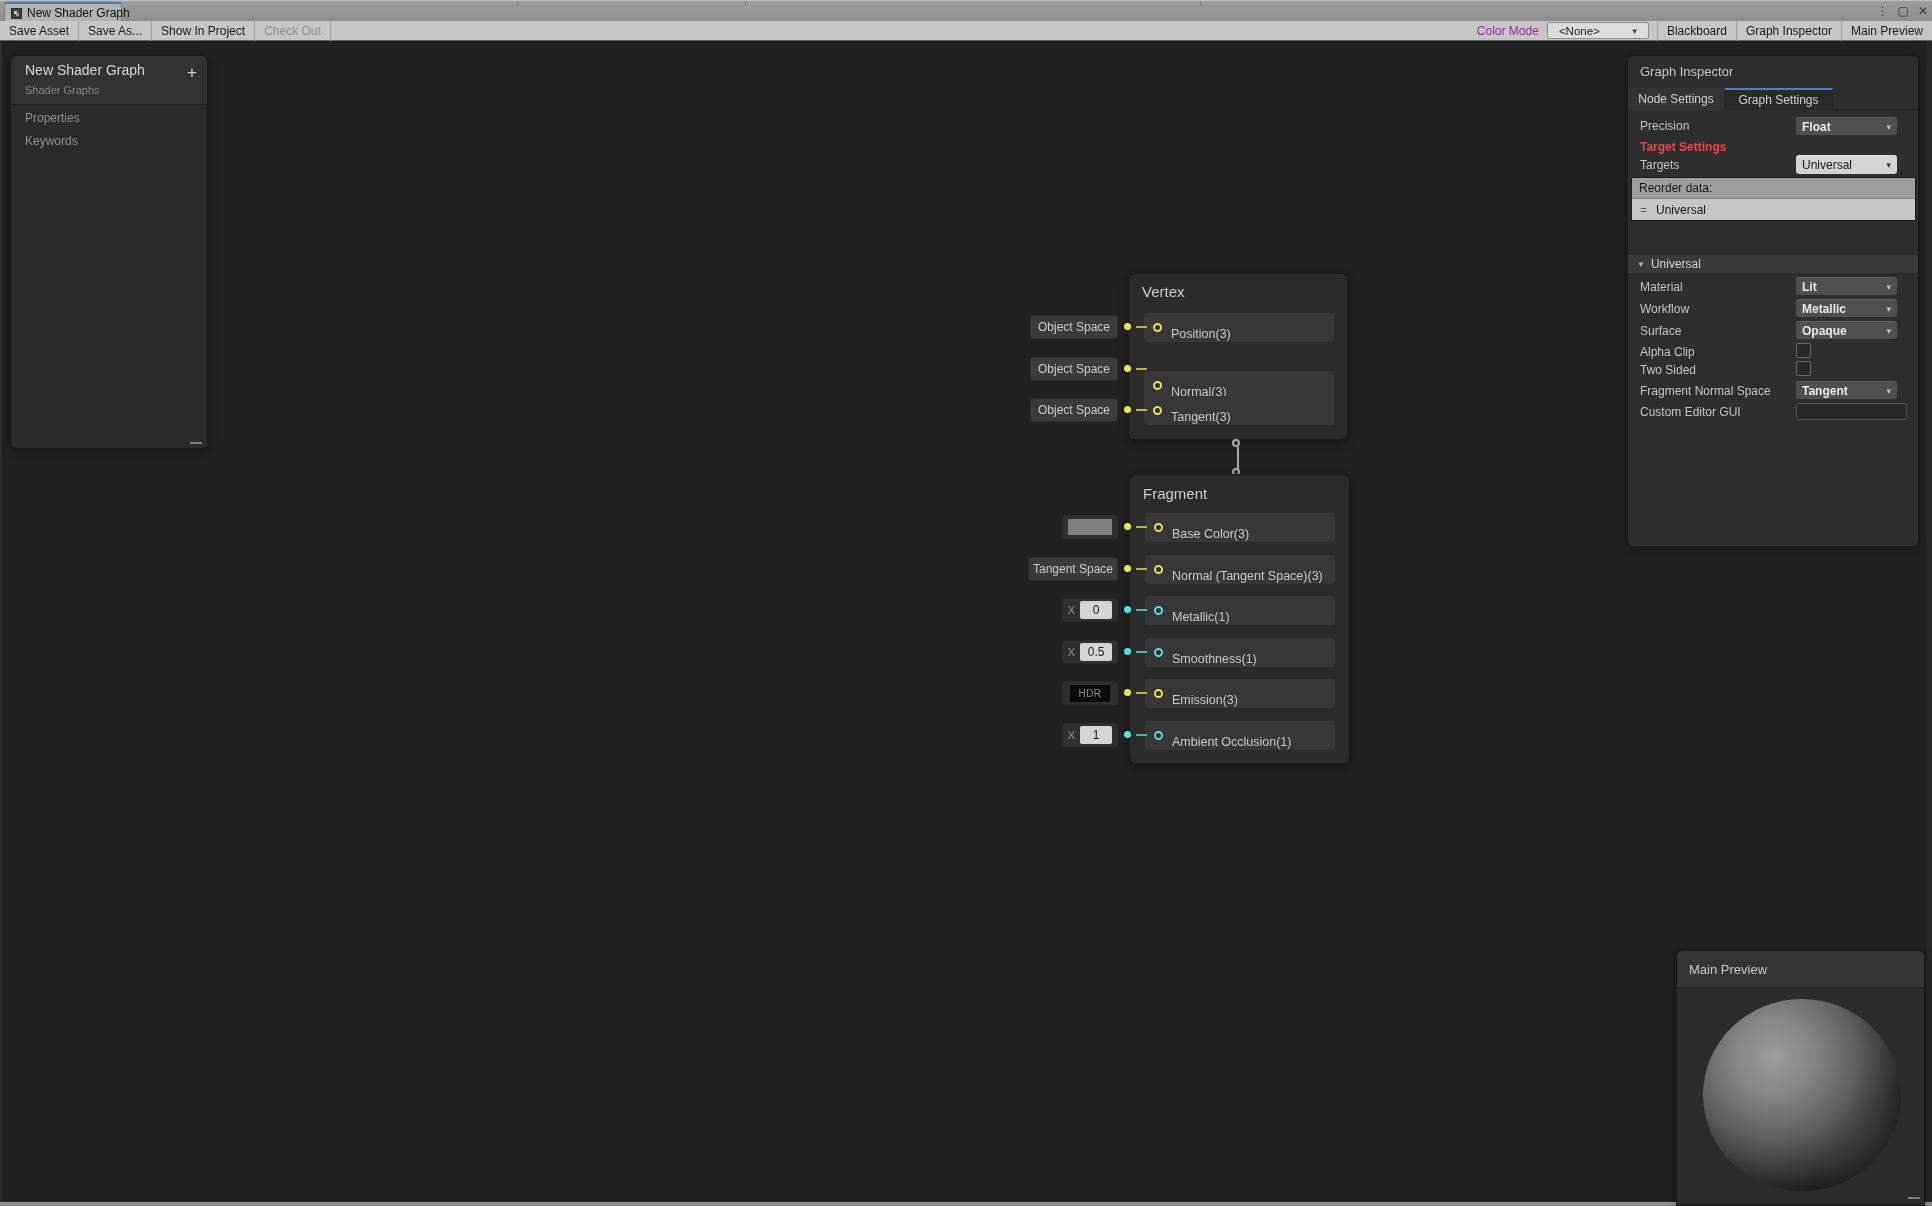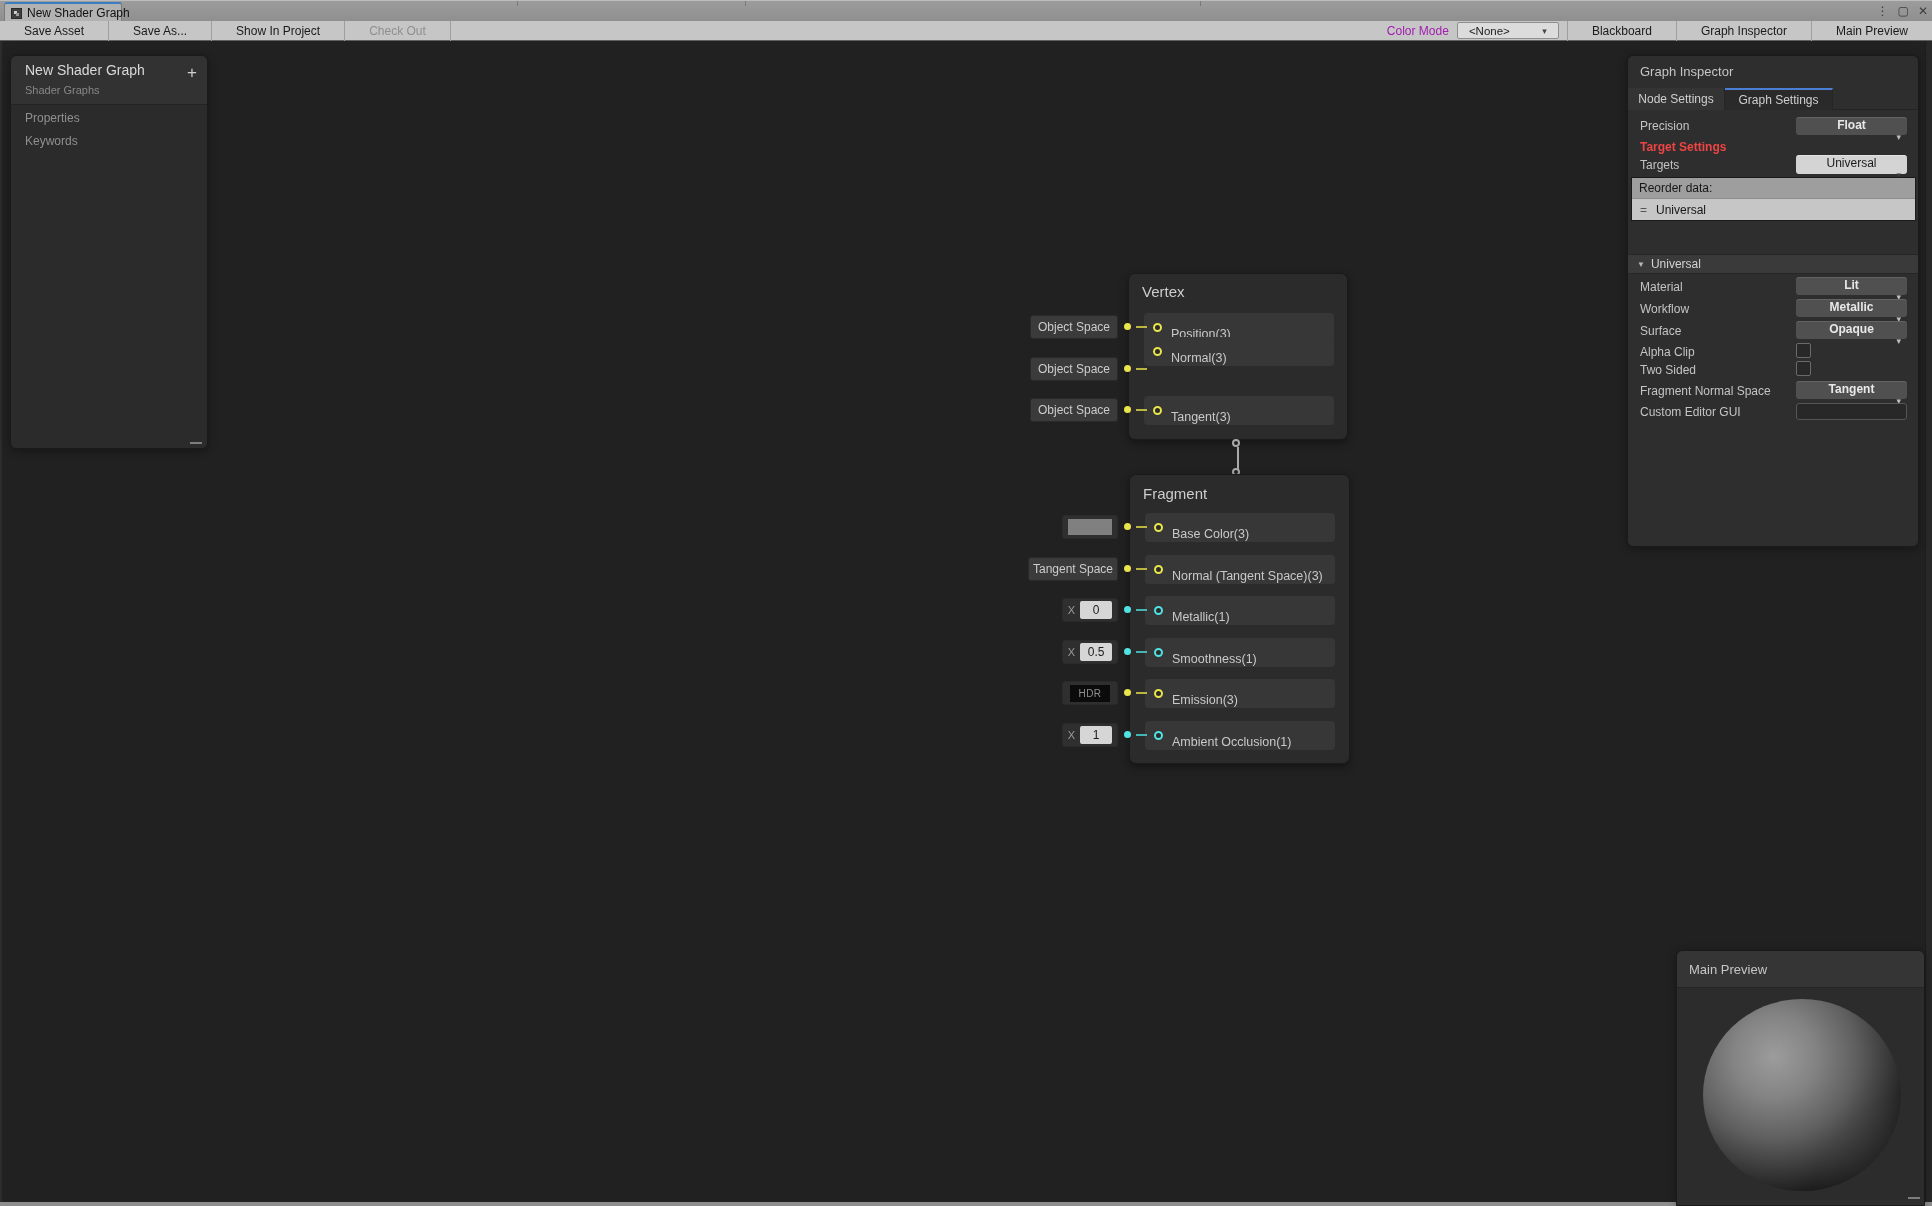--- a/index.html
+++ b/index.html
@@ -16,21 +16,21 @@
     border-radius:3px 3px 0 0; display:flex; align-items:center; gap:5px; padding:0 6px; }
   .doc-tab-icon { width:11px; height:11px; background:#3e3e3e; border:1px solid #2a2a2a; position:relative; flex:0 0 auto; }
   .doc-tab-icon::before { content:""; position:absolute; left:2px; top:2px; width:3px; height:3px; background:#cfcfcf; }
   .doc-tab-icon::after { content:""; position:absolute; right:2px; bottom:2px; width:3px; height:3px; background:#9a9a9a; }
   .doc-tab-label { font-size:12px; color:#101010; white-space:nowrap; }
   .win-controls { right:4px; top:3px; display:flex; gap:9px; align-items:center; color:#3c3c3c; font-size:12px; }
   .win-controls span { cursor:default; line-height:14px; }
 
   .toolbar { left:0; top:21px; width:1932px; height:20px; background:#c6c6c6; border-bottom:1px solid #5f5f5f;
     display:flex; align-items:center; font-size:12px; color:#1a1a1a; }
-  .tb-btn { padding:0 24px; height:20px; line-height:20px; white-space:nowrap; }
+  .tb-btn { padding:0 9px; height:20px; line-height:20px; white-space:nowrap; }
   .tb-btn.disabled { color:#8f8f8f; }
   .tb-sep { width:1px; height:20px; background:#9e9e9e; }
   .tb-right { margin-left:auto; display:flex; align-items:center; height:20px; }
   .tb-label { color:#a21caf; padding-right:8px; }
   .tb-dropdown { width:102px; height:17px; background:#dcdcdc; border:1px solid #8f8f8f; border-radius:2px;
     display:flex; align-items:center; padding:0 11px; color:#222; font-size:11.5px; margin-right:8px; }
   .tb-dropdown .arrow { margin-left:auto; font-size:9px; color:#444; }
 
   
   .edge-right { right:0; top:41px; width:7px; height:1161px; background:#282828; border-left:1px solid #1d1d1d; }
@@ -78,22 +78,22 @@
 
   
   .gi { left:1627px; top:55px; width:292px; height:492px; }
   .gi-title { position:absolute; left:12px; top:8px; font-size:13px; color:#c6c6c6; }
   .gi-tabs { position:absolute; left:0; top:32px; width:100%; height:22px; border-bottom:1px solid #232323; display:flex; }
   .gi-tab { height:22px; display:flex; align-items:center; justify-content:center; font-size:12px; color:#cfcfcf;
     background:#343434; border-right:1px solid #262626; padding:0 1px; }
   .gi-tab.active { background:#2a2a2a; border-top:2px solid #4b7fd6; }
   .gi-label { position:absolute; left:12px; font-size:12px; color:#c4c4c4; }
   .gi-label.bold { font-weight:bold; color:#ef4444; }
-  .dd { position:absolute; left:168px; width:111px; height:18px; background:#505050; border-radius:3px;
-    border-top:1px solid #636363; display:flex; align-items:center; padding:0 6px; font-size:12px; font-weight:bold; color:#e8e8e8;flex-direction:column; }
+  .dd { position:absolute; left:168px; width:101px; height:18px; background:#505050; border-radius:3px;
+    border-top:1px solid #636363; display:flex; align-items:center; padding:0 6px; font-size:12px; font-weight:bold; color:#e8e8e8; }
   .dd .arrow { margin-left:auto; font-size:9px; color:#bdbdbd; font-weight:normal; }
   .dd.light { background:#d4d4d4; border-top:1px solid #e2e2e2; color:#1a1a1a; font-weight:normal; }
   .dd.light .arrow { color:#3a3a3a; }
   .reorder { position:absolute; left:3px; top:121px; width:285px; border:1px solid #1a1a1a; }
   .reorder-head { height:20px; background:#9e9e9e; color:#161616; font-size:12px; display:flex; align-items:center; padding:0 7px; }
   .reorder-item { height:22px; background:#c6c6c6; color:#161616; font-size:12px; display:flex; align-items:center; padding:0 8px; border-top:1px solid #8b8b8b; }
   .reorder-item .handle { color:#555; margin-right:9px; font-size:12px; }
   .fold-head { position:absolute; left:0; top:198px; width:100%; height:20px; background:#3a3a3a;
     border-top:1px solid #262626; border-bottom:1px solid #262626; display:flex; align-items:center; padding:0 9px; }
   .fold-arrow { font-size:8px; color:#b8b8b8; margin-right:6px; }
@@ -169,21 +169,21 @@
     <div class="bb-row" style="top:78px">Keywords</div>
     <div class="resize-dash" style="right:5px; bottom:4px;"></div>
   </div>
 
   <div class="abs node" style="left:1128px; top:273px; width:220px; height:167px;">
     <div class="node-title" style="top:9px">Vertex</div>
     <div class="port-row" style="top:39px">
       <span class="port-ring c-vec3"></span>
       <span class="port-label">Position(3)</span>
     </div>
-    <div class="port-row" style="top:63px">
+    <div class="port-row" style="top:97px">
       <span class="port-ring c-vec3"></span>
       <span class="port-label">Normal(3)</span>
     </div>
     <div class="port-row" style="top:122px">
       <span class="port-ring c-vec3"></span>
       <span class="port-label">Tangent(3)</span>
     </div>
   </div>
 
   <div class="abs chip" style="left:1030px; top:315px; width:88px;">

